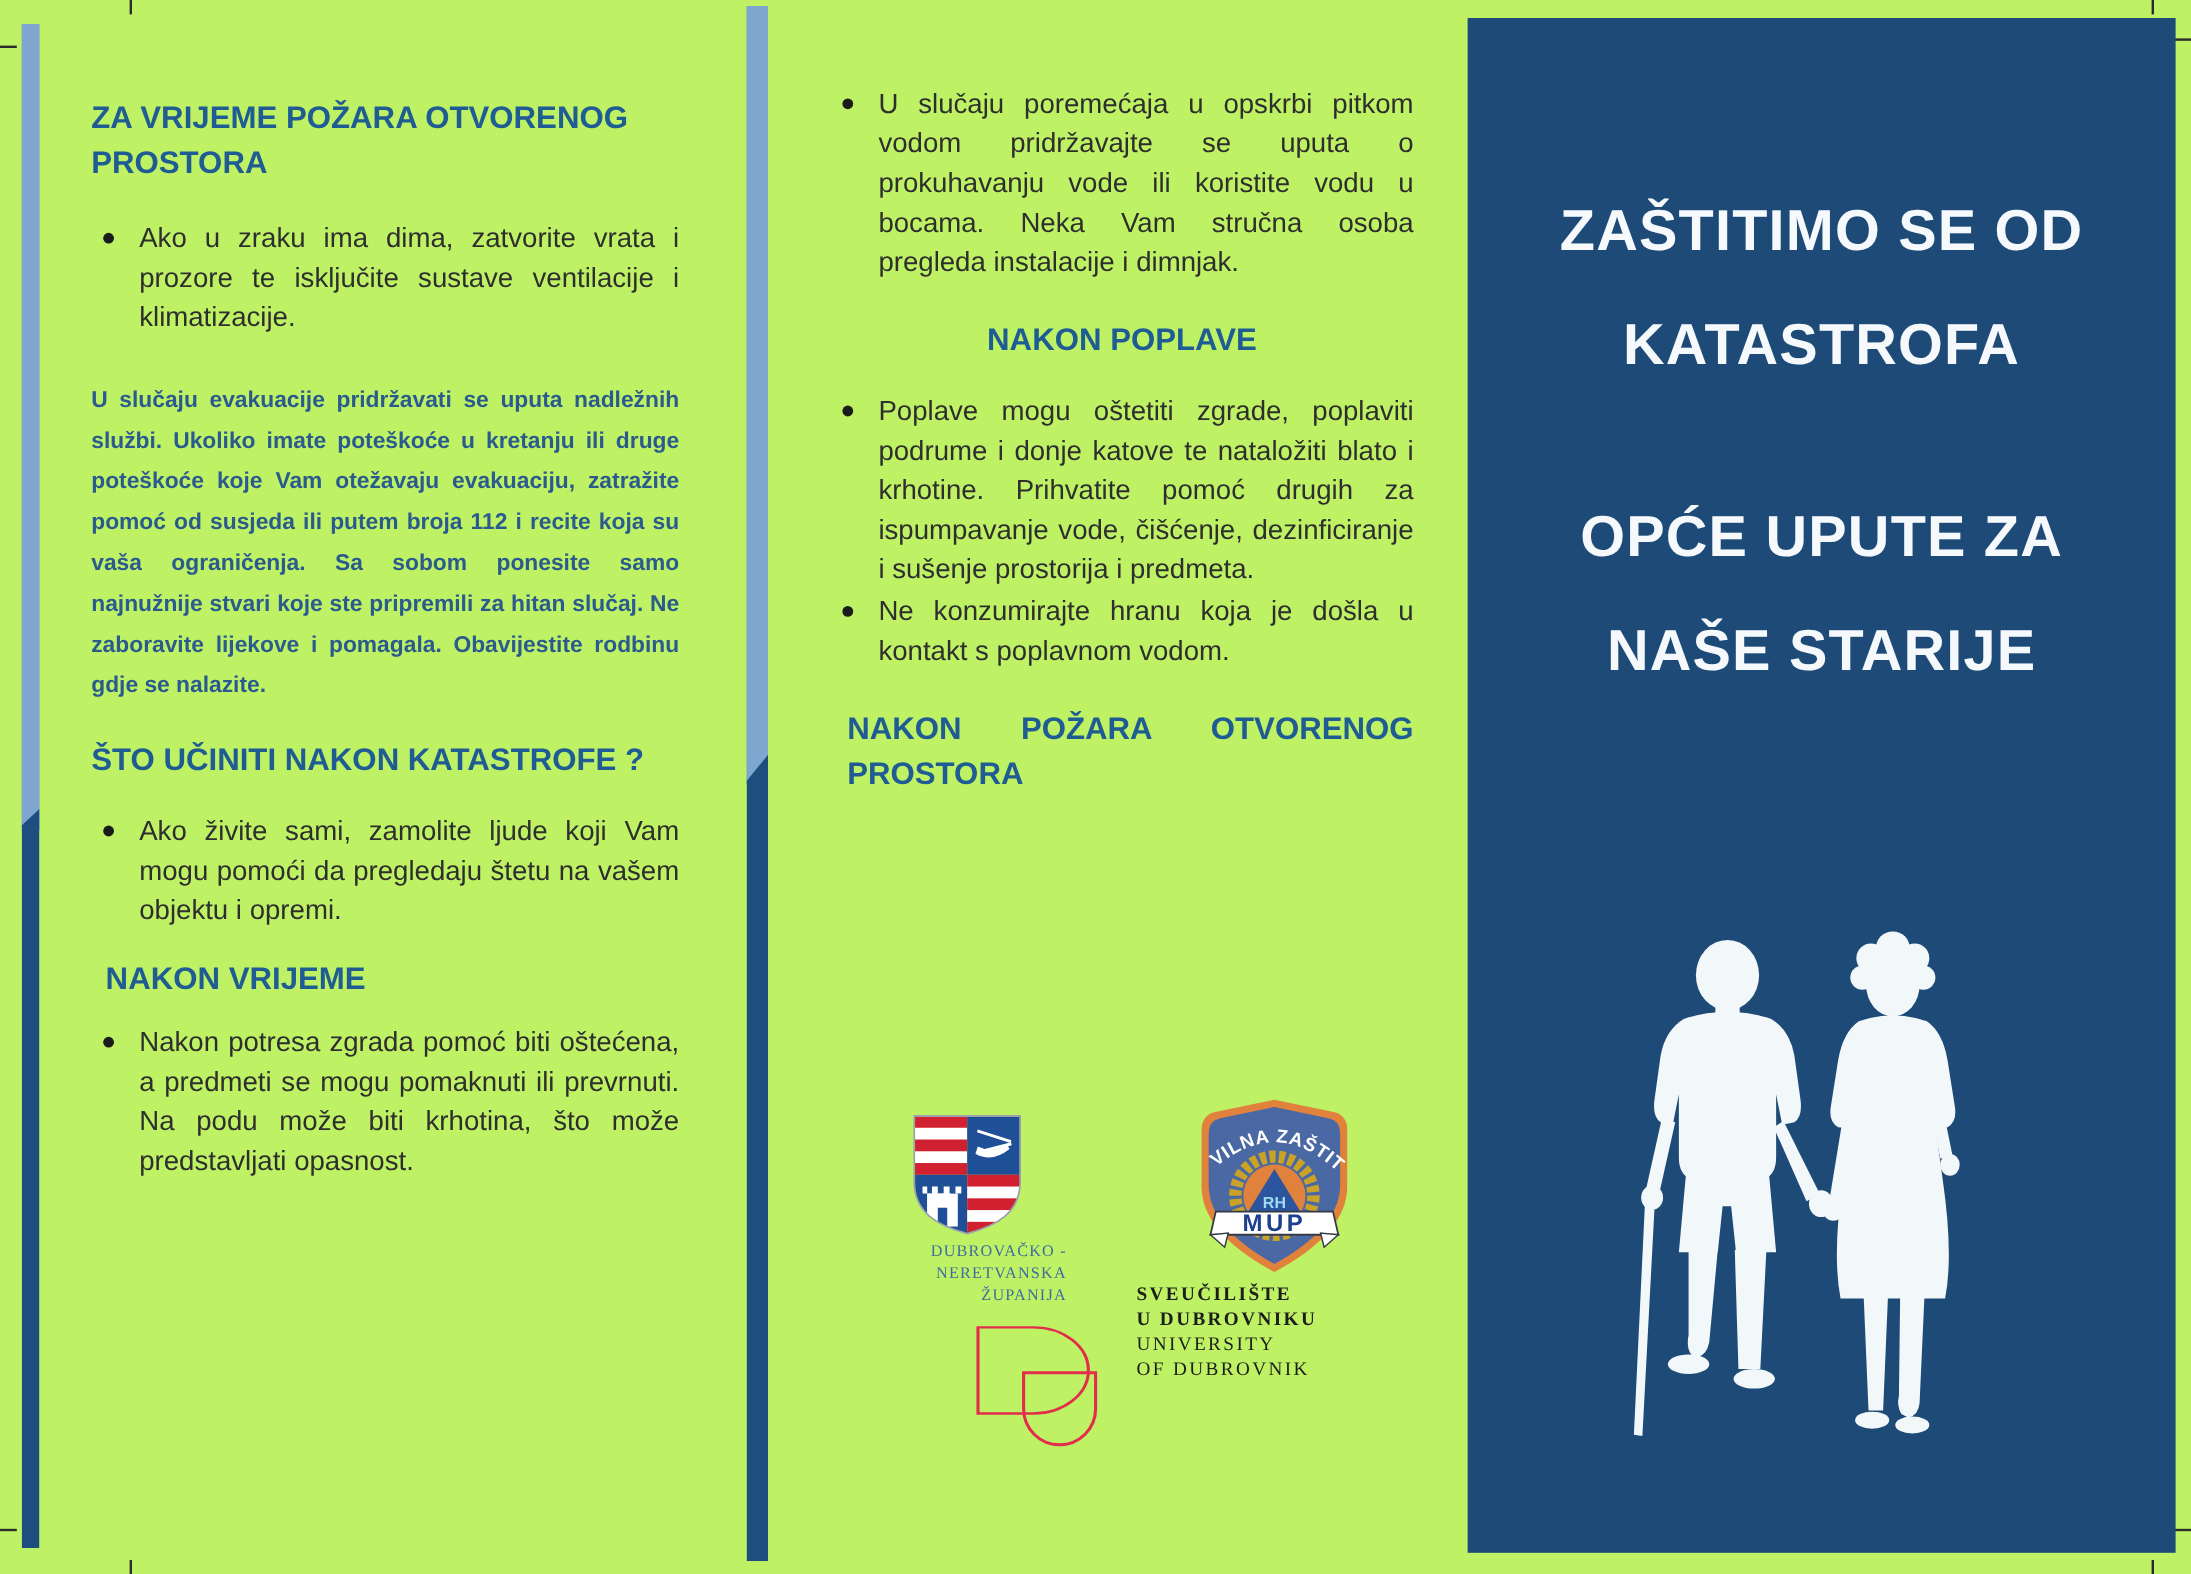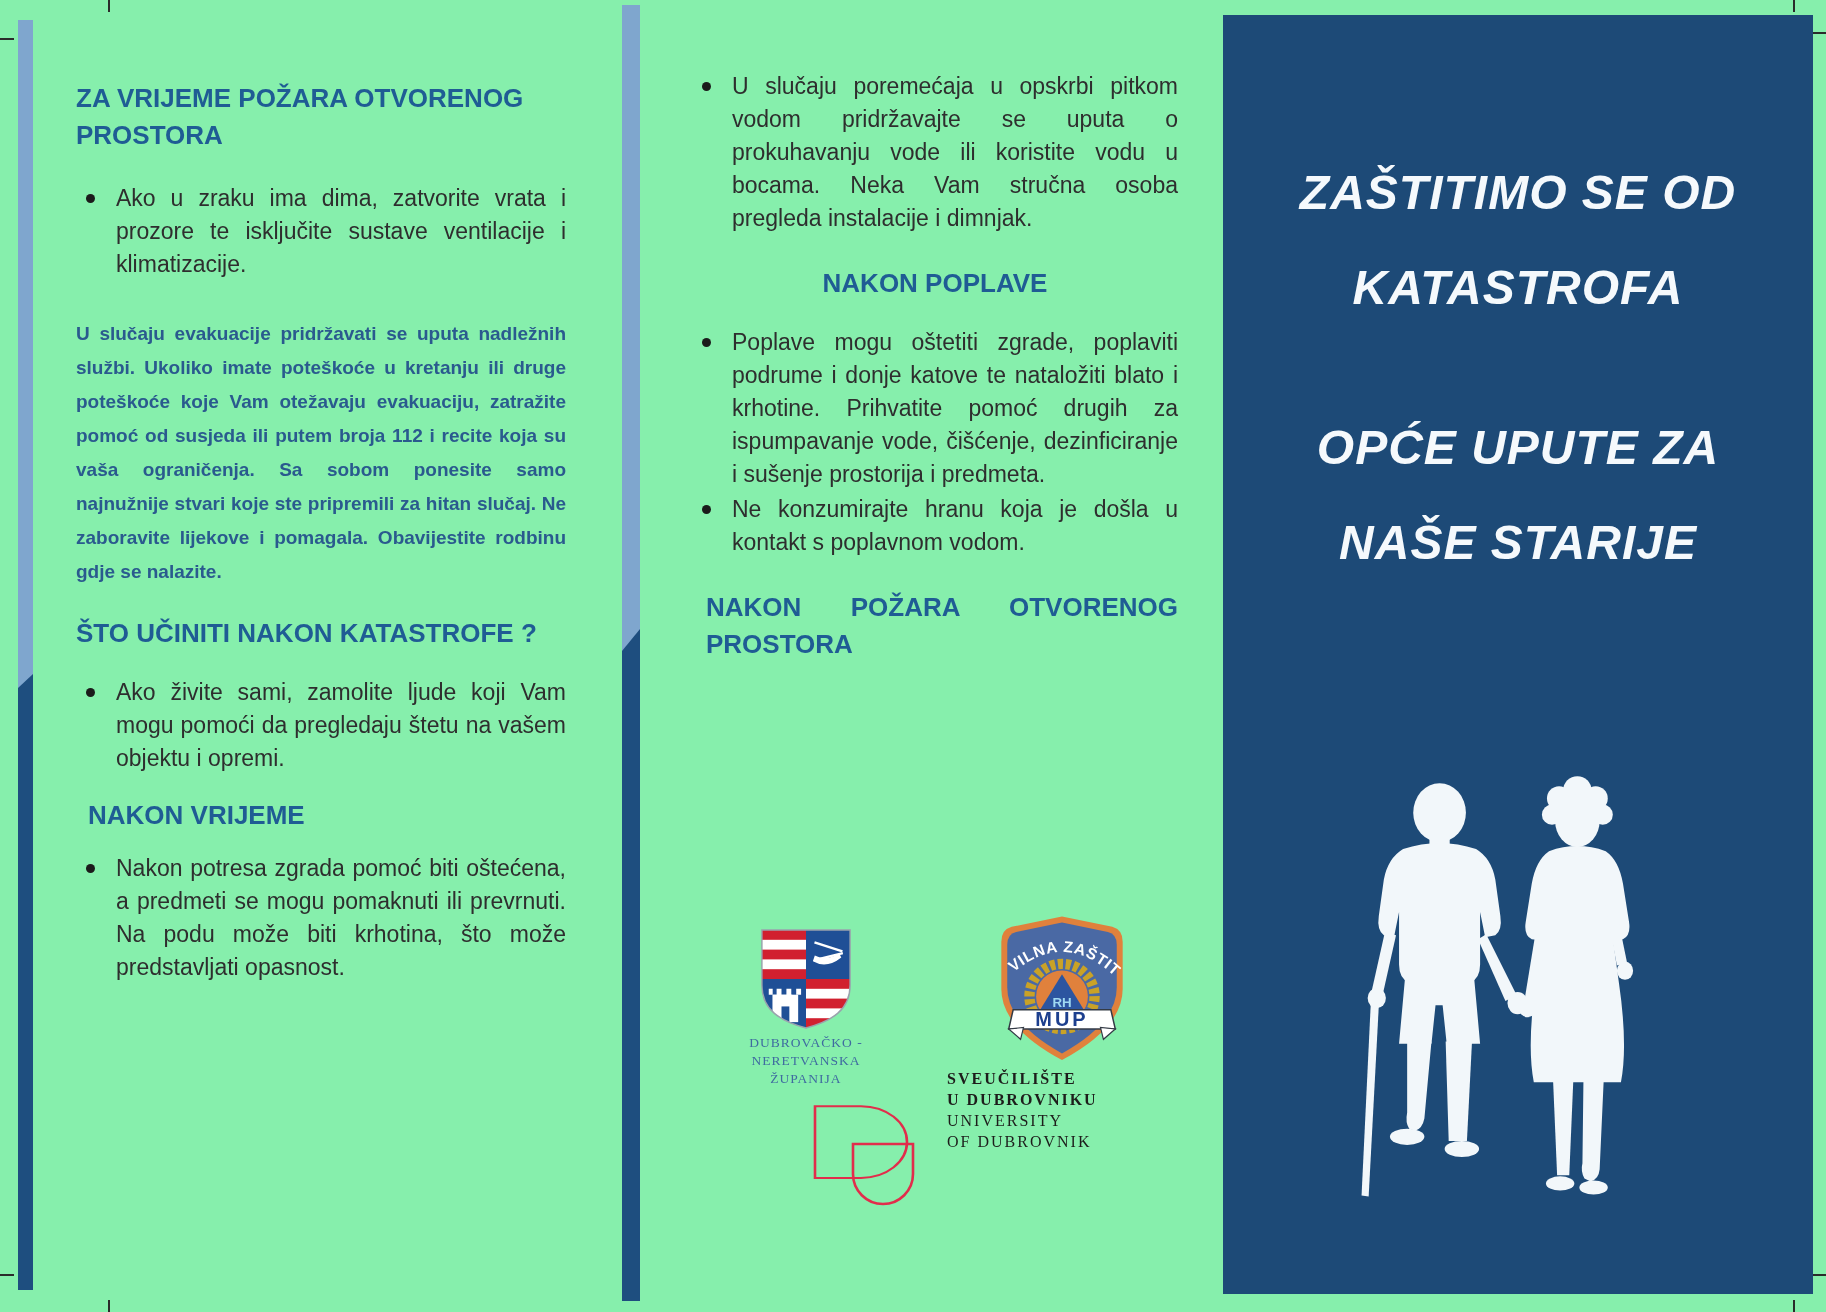--- a/index.html
+++ b/index.html
@@ -1,19 +1,19 @@
 <!DOCTYPE html>
 <html><head>
 <meta charset="utf-8">
 <style>
   html,body{margin:0;padding:0;background:#e8e8e8;}
   .page{
     position:relative;
     width:1826px;height:1312px;
-    background:#86efac;
+    background:#bef264;
     font-family:"Liberation Sans", sans-serif;
     overflow:hidden;
   }
   
   .crop{position:absolute;background:#2b2b2b;}
   
   .bar{position:absolute;}
   .bar .light{position:absolute;left:0;top:0;width:100%;background:#7fa6ce;}
   .bar .dark{position:absolute;left:0;bottom:0;width:100%;background:#1e4e7f;}
   
@@ -31,33 +31,32 @@
   }
   .emphasis{
     color:#2a5a8e;font-weight:bold;text-align:justify;margin:0;
     font-size:19px;line-height:34px;
   }
   
   .county-caption{
     position:absolute;left:723px;top:1034px;width:166px;
     font-family:"Liberation Serif", serif;
     font-size:13.5px;line-height:18px;letter-spacing:1px;
-    color:#3f6ba0;text-align:center;
+    color:#3f6ba0;text-align:right;
   }
   .uni-text{
     position:absolute;left:947px;top:1068px;
     font-family:"Liberation Serif", serif;
     font-size:16px;line-height:21px;letter-spacing:2px;color:#1d1d1b;
   }
   .uni-text .b{font-weight:bold;}
   
   .panel{
     position:absolute;left:1223px;top:15px;width:590px;height:1279px;
     background:#1d4a77;
-    font-style:italic;
   }
   .panel-title{
     position:absolute;left:0;width:100%;
     color:#f5f9fc;font-weight:bold;font-size:48px;line-height:95px;
     text-align:center;letter-spacing:1px;
   }
   .svg-abs{position:absolute;}
 </style>
 </head>
 <body>

